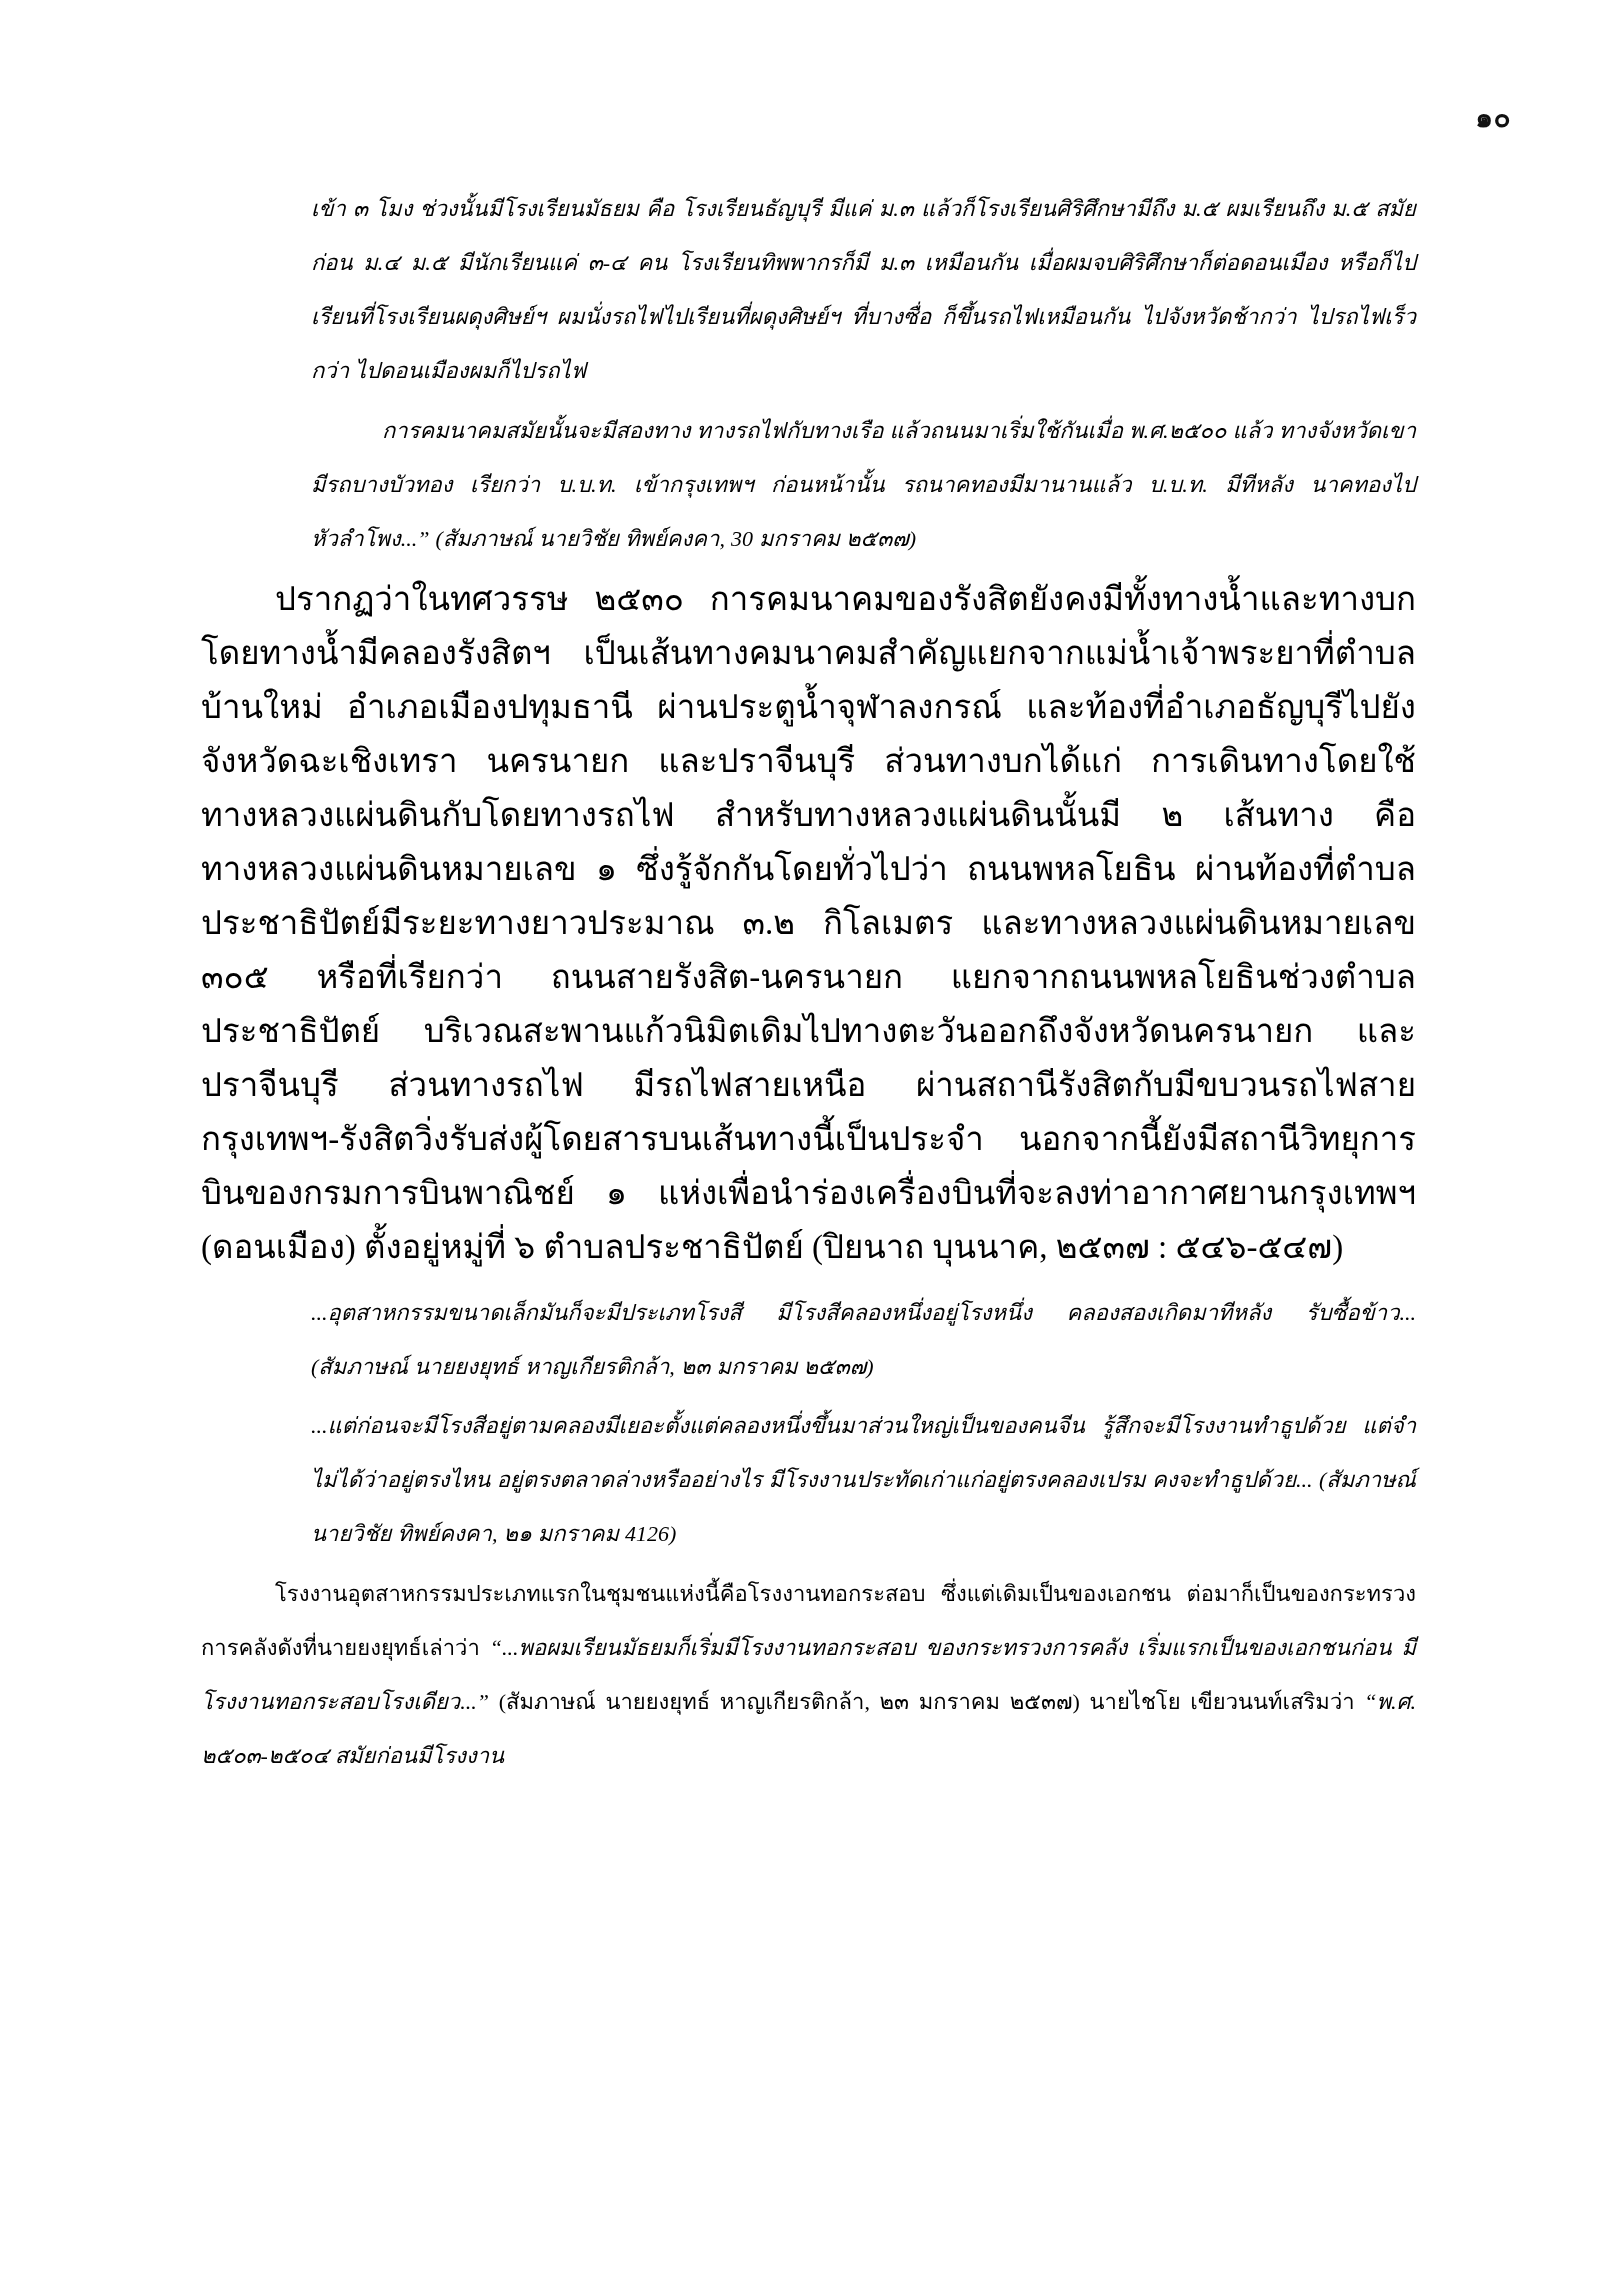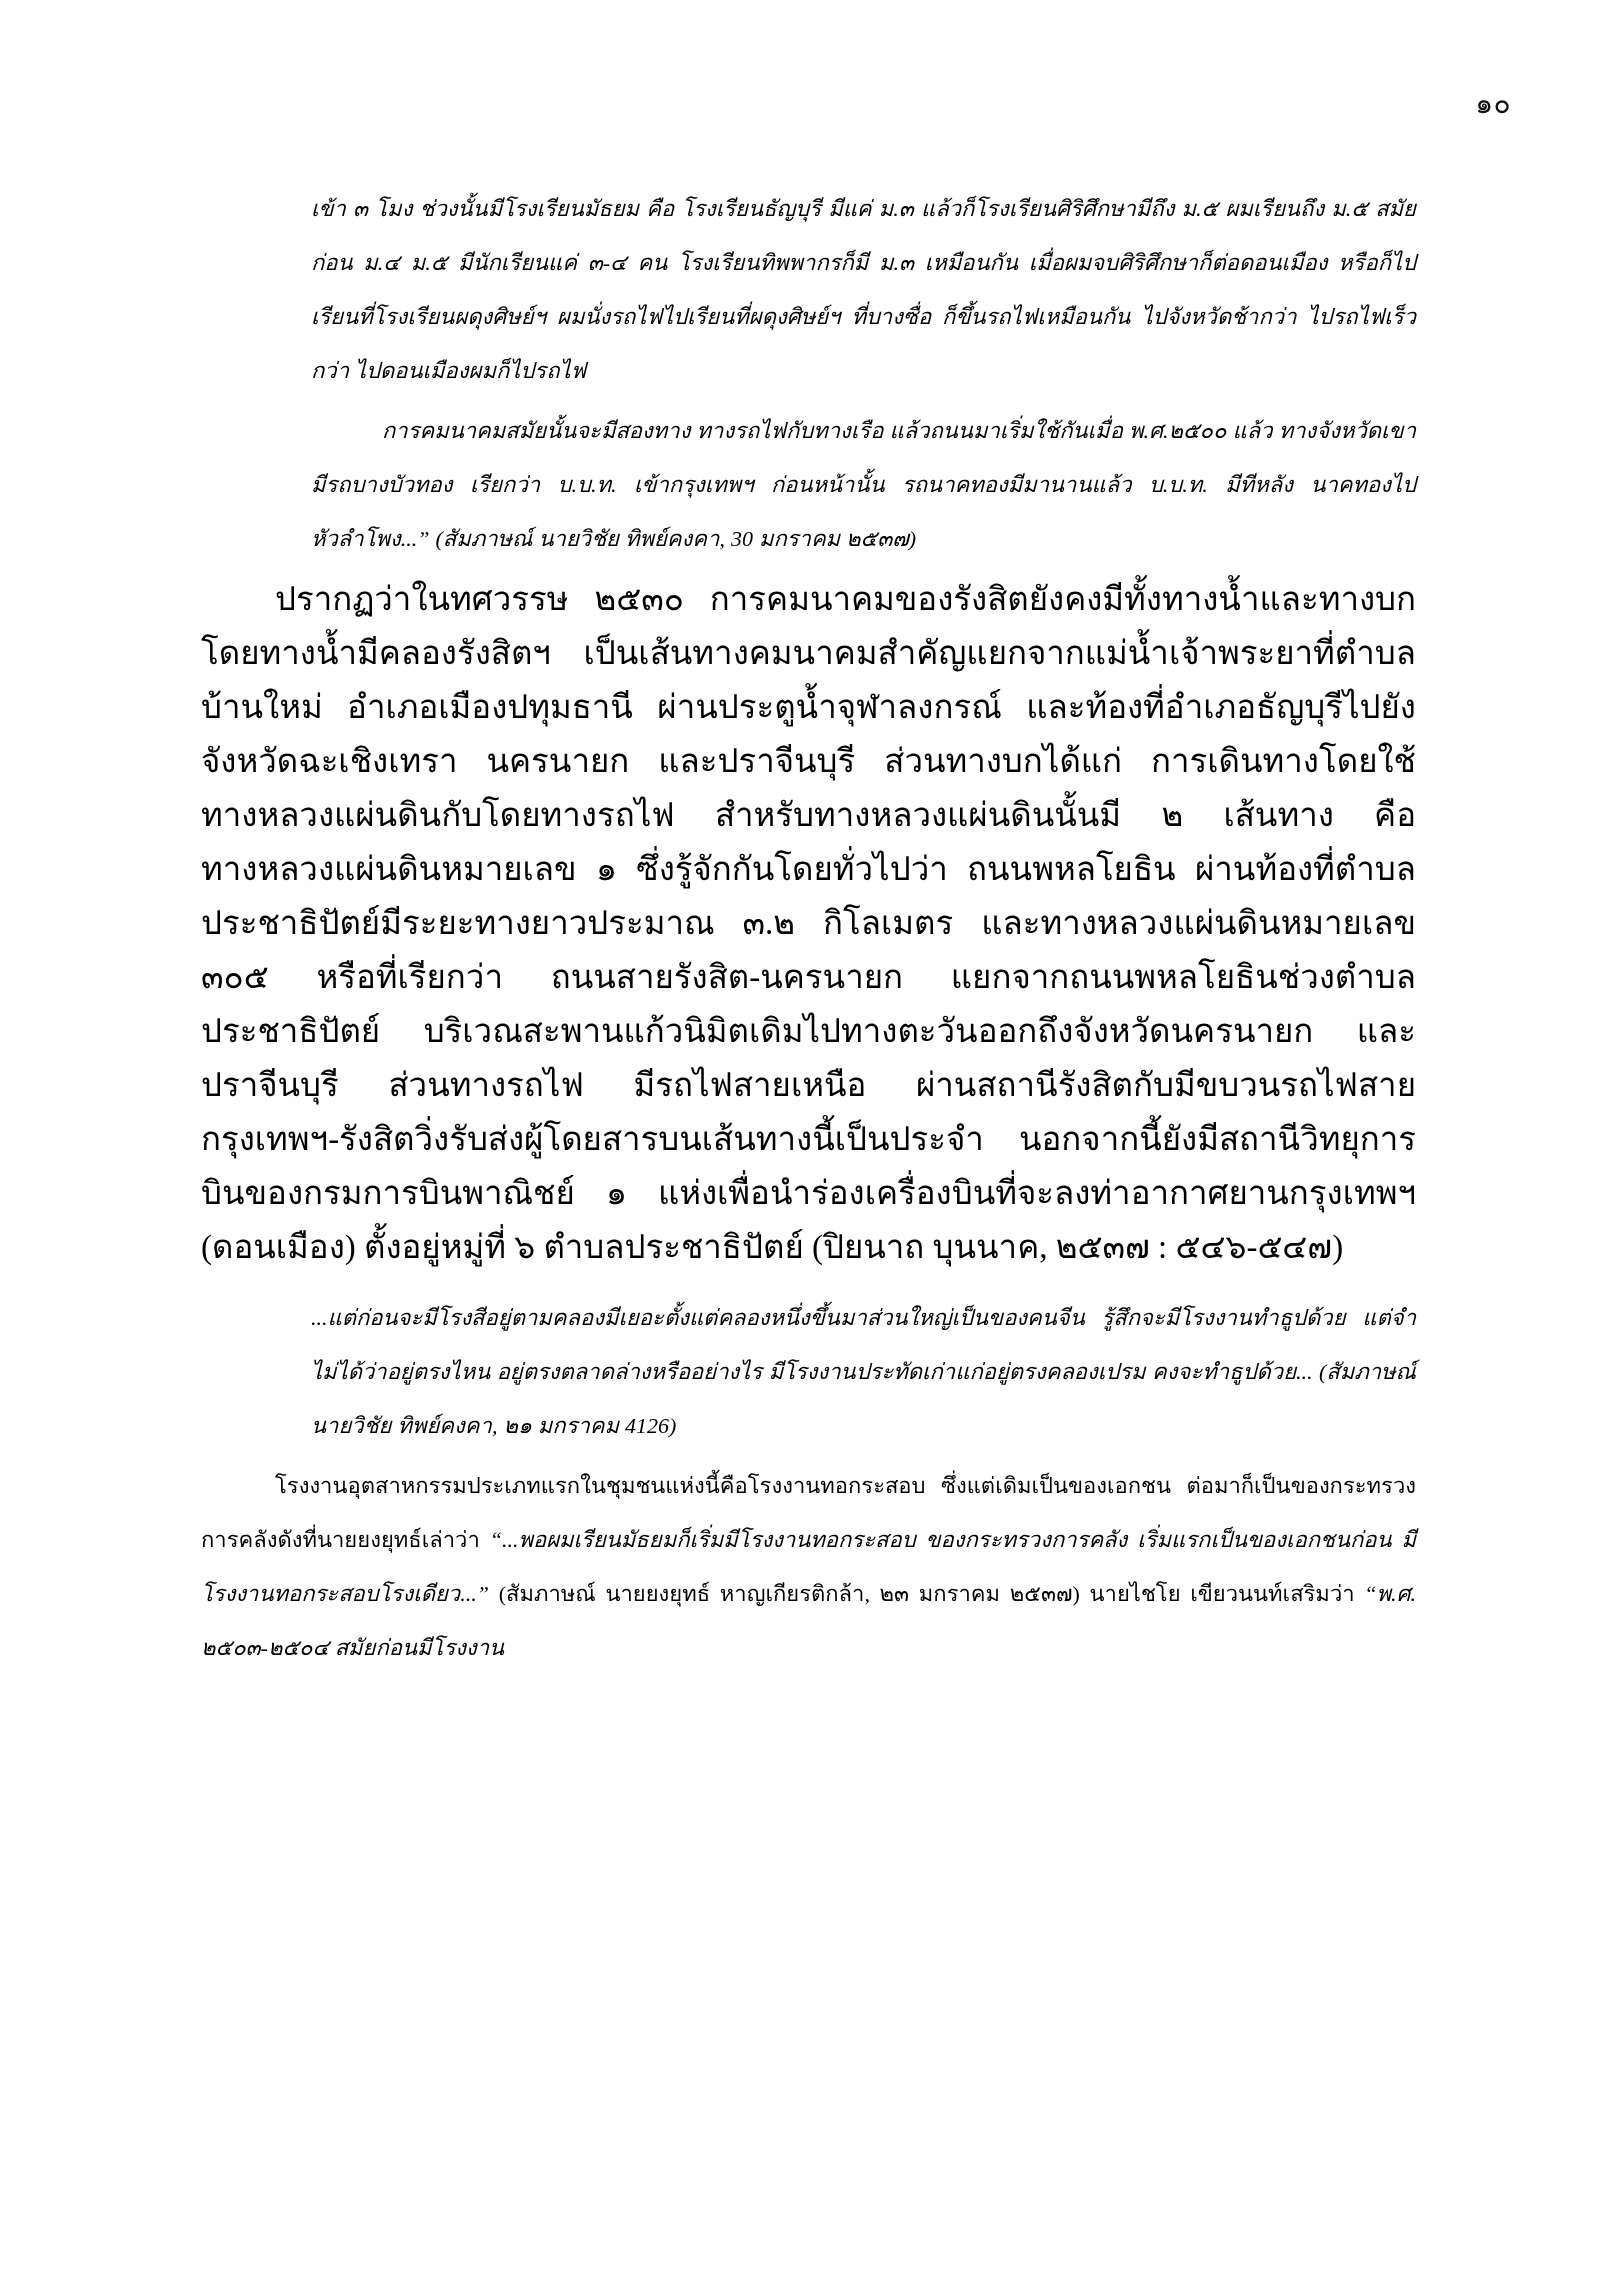--- a/index.html
+++ b/index.html
@@ -14,26 +14,27 @@
   .page {
     position: relative;
     width: 1621px;
     height: 2293px;
     background: #ffffff;
     box-sizing: border-box;
     overflow: hidden;
   }
   .page-number {
     position: absolute;
-    top: 90px;
+    top: 104px;
     right: 110px;
     font-size: 28px;
     line-height: 1;
     letter-spacing: 0.5px;
     color: #111;
+    font-weight: bold;
   }
   .content {
     position: absolute;
     left: 201px;
     top: 182px;
     width: 1215px;
   }
   
   .quote {
     margin: 0 0 0 0;
@@ -86,20 +87,21 @@
 
     <div class="gap-sm"></div>
 
     <p class="body-para">ปรากฏว่าในทศวรรษ ๒๕๓๐ การคมนาคมของรังสิตยังคงมีทั้งทางน้ำและทางบก โดยทางน้ำมีคลองรังสิตฯ เป็นเส้นทางคมนาคมสำคัญแยกจากแม่น้ำเจ้าพระยาที่ตำบลบ้านใหม่ อำเภอเมืองปทุมธานี ผ่านประตูน้ำจุฬาลงกรณ์ และท้องที่อำเภอธัญบุรีไปยังจังหวัดฉะเชิงเทรา นครนายก และปราจีนบุรี ส่วนทางบกได้แก่ การเดินทางโดยใช้ทางหลวงแผ่นดินกับโดยทางรถไฟ สำหรับทางหลวงแผ่นดินนั้นมี ๒ เส้นทาง คือ ทางหลวงแผ่นดินหมายเลข ๑ ซึ่งรู้จักกันโดยทั่วไปว่า ถนนพหลโยธิน ผ่านท้องที่ตำบลประชาธิปัตย์มีระยะทางยาวประมาณ ๓.๒ กิโลเมตร และทางหลวงแผ่นดินหมายเลข ๓๐๕ หรือที่เรียกว่า ถนนสายรังสิต-นครนายก แยกจากถนนพหลโยธินช่วงตำบลประชาธิปัตย์ บริเวณสะพานแก้วนิมิตเดิมไปทางตะวันออกถึงจังหวัดนครนายก และปราจีนบุรี ส่วนทางรถไฟ มีรถไฟสายเหนือ ผ่านสถานีรังสิตกับมีขบวนรถไฟสายกรุงเทพฯ-รังสิตวิ่งรับส่งผู้โดยสารบนเส้นทางนี้เป็นประจำ นอกจากนี้ยังมีสถานีวิทยุการบินของกรมการบินพาณิชย์ ๑ แห่งเพื่อนำร่องเครื่องบินที่จะลงท่าอากาศยานกรุงเทพฯ (ดอนเมือง) ตั้งอยู่หมู่ที่ ๖ ตำบลประชาธิปัตย์ (ปิยนาถ บุนนาค, ๒๕๓๗ : ๕๔๖-๕๔๗)</p>
 
     <div class="gap-sm"></div>
 
 
     <div class="gap-sm"></div>
 
+    <p class="quote">...อุตสาหกรรมขนาดเล็กมันก็จะมีประเภทโรงสี มีโรงสีคลองหนึ่งอยู่โรงหนึ่ง คลองสองเกิดมาทีหลัง รับซื้อข้าว... (สัมภาษณ์ นายยงยุทธ์ หาญเกียรติกล้า, ๒๓ มกราคม ๒๕๓๗)</p>
 
     <div class="gap-sm"></div>
 
     <p class="quote">...แต่ก่อนจะมีโรงสีอยู่ตามคลองมีเยอะตั้งแต่คลองหนึ่งขึ้นมาส่วนใหญ่เป็นของคนจีน รู้สึกจะมีโรงงานทำธูปด้วย แต่จำไม่ได้ว่าอยู่ตรงไหน อยู่ตรงตลาดล่างหรืออย่างไร มีโรงงานประทัดเก่าแก่อยู่ตรงคลองเปรม คงจะทำธูปด้วย... (สัมภาษณ์ นายวิชัย ทิพย์คงคา, ๒๑ มกราคม 4126)</p>
 
     <div class="gap-sm"></div>
 
     <p class="last-para">
       <span>โรงงานอุตสาหกรรมประเภทแรกในชุมชนแห่งนี้คือโรงงานทอกระสอบ ซึ่งแต่เดิมเป็นของเอกชน ต่อมาก็เป็นของกระทรวงการคลังดังที่นายยงยุทธ์เล่าว่า </span><em class="inline-q">“...พอผมเรียนมัธยมก็เริ่มมีโรงงานทอกระสอบ ของกระทรวงการคลัง เริ่มแรกเป็นของเอกชนก่อน มีโรงงานทอกระสอบโรงเดียว...” </em><span> (สัมภาษณ์ นายยงยุทธ์ หาญเกียรติกล้า, ๒๓ มกราคม ๒๕๓๗)  นายไชโย เขียวนนท์เสริมว่า </span><em class="inline-q">“พ.ศ. ๒๕๐๓-๒๕๐๔ สมัยก่อนมีโรงงาน</em>
     </p>

